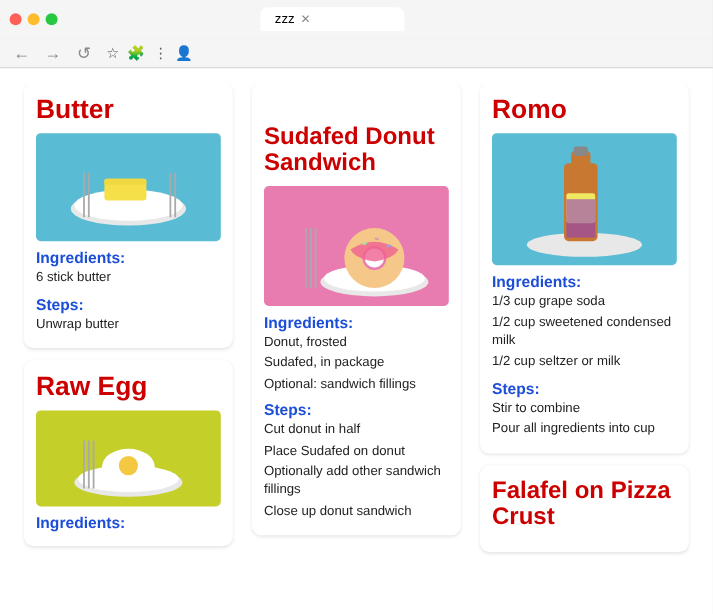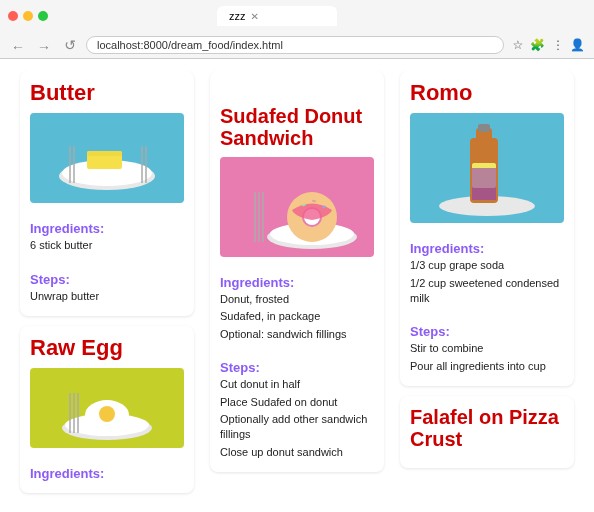--- a/index.html
+++ b/index.html
@@ -117,24 +117,24 @@
     
     .recipe-title {
       font-family: 'Comic Sans MS', cursive, sans-serif;
       color: #cc0000;
       font-size: 22px;
       font-weight: bold;
       margin-bottom: 8px;
       line-height: 1.1;
     }
     .recipe-section-title {
-      color: #8b5cf6;
+      color: #1d4ed8;
       font-size: 13px;
       font-weight: bold;
-      margin-top: 18px;
+      margin-top: 6px;
       margin-bottom: 2px;
     }
     .recipe-text {
       font-size: 11px;
       color: #222;
       margin-bottom: 2px;
       line-height: 1.4;
     }
 
     
@@ -202,21 +202,20 @@
         <span>zzz</span>
         <span class="tab-close">✕</span>
       </div>
     </div>
     <div style="width:80px;"></div>
   </div>
   <div class="address-bar-row">
     <span class="nav-btn">←</span>
     <span class="nav-btn">→</span>
     <span class="nav-btn">↺</span>
-    <div class="address-bar">localhost:8000/dream_food/index.html</div>
     <div class="browser-icons">
       <div class="browser-icon">☆</div>
       <div class="browser-icon">🧩</div>
       <div class="browser-icon">⋮</div>
       <div class="browser-icon">👤</div>
     </div>
   </div>
 </div>
 
 <div class="page-content">
@@ -321,20 +320,21 @@
             <rect x="44" y="10" width="16" height="15" rx="3" fill="#c87830"></rect>
 
             <rect x="46" y="6" width="12" height="8" rx="2" fill="#888"></rect>
 
             <rect x="40" y="50" width="24" height="32" rx="0" fill="#9040c0" opacity="0.6"></rect>
           </svg>
         </div>
         <div class="recipe-section-title">Ingredients:</div>
         <div class="recipe-text">1/3 cup grape soda</div>
         <div class="recipe-text">1/2 cup sweetened condensed milk</div>
+        <div class="recipe-text">1/2 cup seltzer or milk</div>
         <div class="recipe-section-title">Steps:</div>
         <div class="recipe-text">Stir to combine</div>
         <div class="recipe-text">Pour all ingredients into cup</div>
       </div>
 
       <div class="card-white">
         <div class="recipe-title" style="font-size:20px;">Falafel on Pizza Crust</div>
       </div>
     </div>
 

